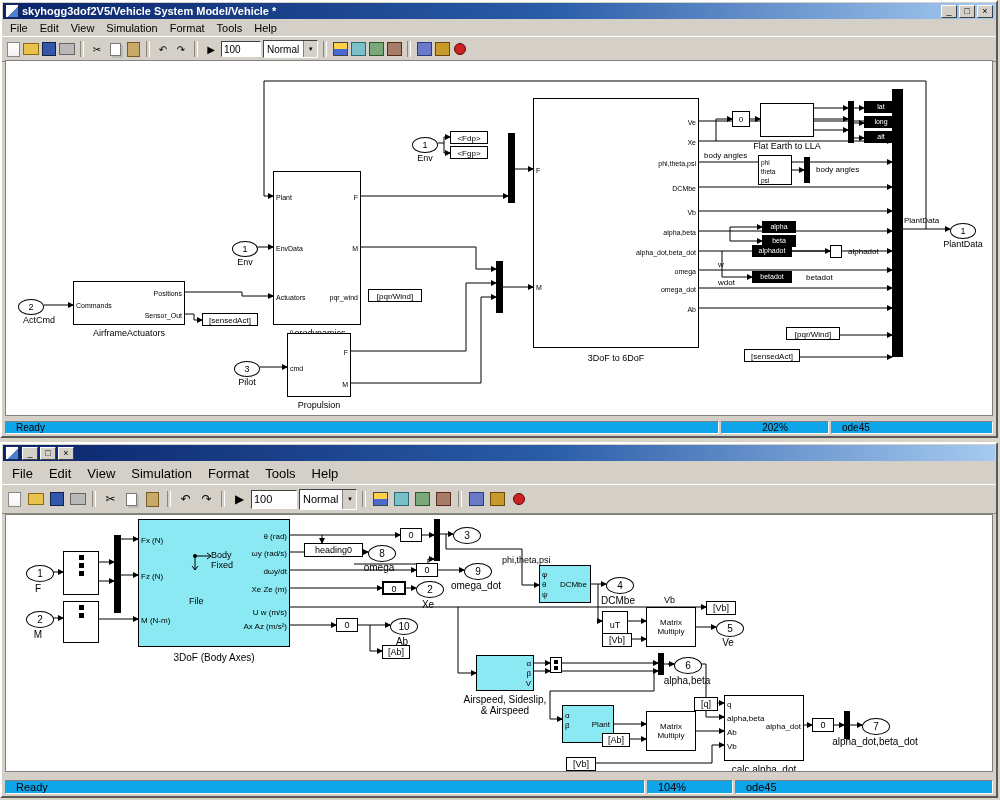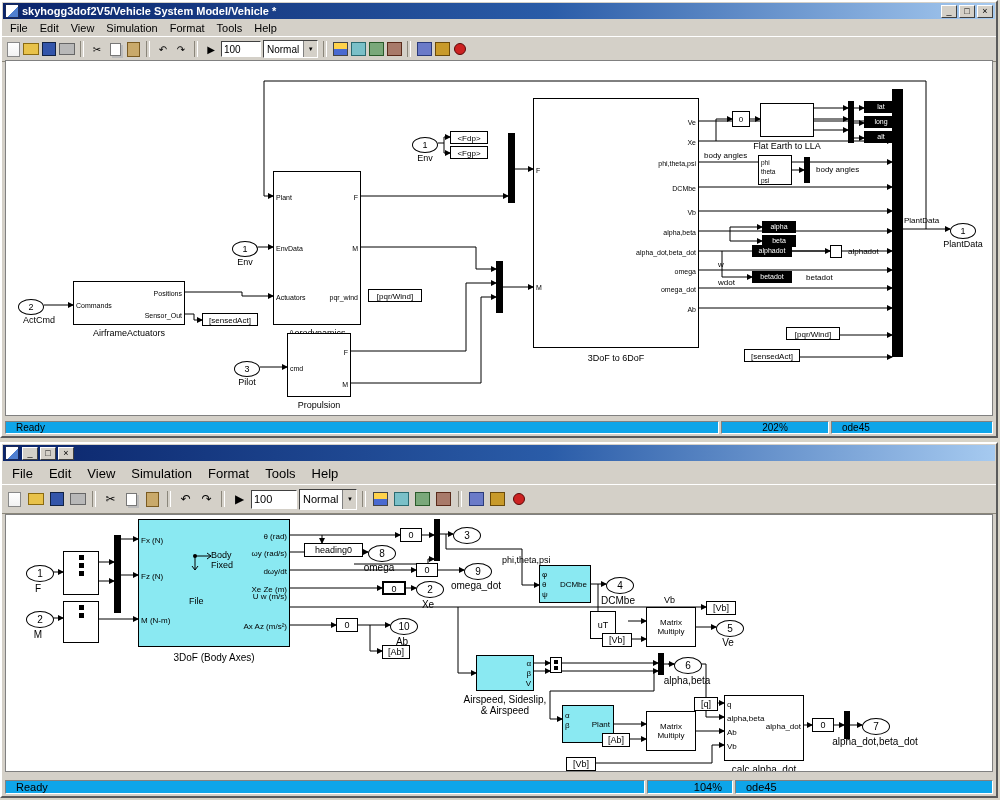--- a/index.html
+++ b/index.html
@@ -442,21 +442,21 @@
     <div class="mux" style="left:108px;top:20px;width:7px;height:78px"></div>
 
     <div class="cblk" style="left:132px;top:4px;width:152px;height:128px">
       <span class="pl" style="top:20px">Fx (N)</span>
       <span class="pl" style="top:56px">Fz (N)</span>
       <span class="pl" style="top:100px">M (N-m)</span>
       <span class="pr" style="top:16px">θ (rad)</span>
       <span class="pr" style="top:33px">ωy (rad/s)</span>
       <span class="pr" style="top:51px">dωy/dt</span>
       <span class="pr" style="top:69px">Xe Ze (m)</span>
-      <span class="pr" style="top:76px">U w (m/s)</span>
+      <span class="pr" style="top:92px">U w (m/s)</span>
       <span class="pr" style="top:106px">Ax Az (m/s²)</span>
       <svg width="24" height="24" style="position:absolute;left:52px;top:30px">
         <g stroke="#000" fill="none">
             <line x1="4" y1="6" x2="4" y2="20"></line>
             <line x1="4" y1="6" x2="20" y2="6"></line>
             <line x1="20" y1="6" x2="16" y2="3"></line>
             <line x1="20" y1="6" x2="16" y2="9"></line>
             <line x1="4" y1="20" x2="1" y2="16"></line>
             <line x1="4" y1="20" x2="7" y2="16"></line>
           </g>
@@ -490,21 +490,21 @@
     <span class="wtext" style="left:496px;top:40px">phi,theta,psi</span>
     <div class="cblk" style="left:533px;top:50px;width:52px;height:38px">
       <span class="pl p6" style="top:8px">φ</span>
       <span class="pl p6" style="top:18px">θ</span>
       <span class="pl p6" style="top:28px">ψ</span>
       <span class="bname">DCMbe</span>
     </div>
     <div class="oval" style="left:600px;top:62px">4</div>
     <span class="blabel" style="left:586px;top:80px;width:52px">DCMbe</span>
 
-    <div class="blk" style="left:584px;top:96px;width:26px;height:28px">
+    <div class="blk" style="left:596px;top:96px;width:26px;height:28px">
       <span class="bcenter">uT</span>
     </div>
     <div class="blk" style="left:640px;top:92px;width:50px;height:40px">
       <span class="mmtxt">
           <span>Matrix</span>
           <span>Multiply</span>
         </span>
     </div>
     <div class="tag" style="left:596px;top:118px;width:30px">[Vb]</div>
     <div class="oval" style="left:710px;top:105px">5</div>
@@ -549,16 +549,16 @@
     <div class="tag" style="left:688px;top:182px;width:24px">[q]</div>
     <div class="tag" style="left:560px;top:242px;width:30px">[Vb]</div>
     <div class="tag" style="left:806px;top:203px;width:22px">0</div>
     <div class="mux" style="left:838px;top:196px;width:6px;height:28px"></div>
     <div class="oval" style="left:856px;top:203px">7</div>
     <span class="blabel" style="left:796px;top:221px;width:146px">alpha_dot,beta_dot</span>
   </div>
 
   <div class="statusbar">
     <span class="sp grow">Ready</span>
-    <span class="sp" style="width:64px;text-align:right">104%</span>
+    <span class="sp" style="width:64px;text-align:left">104%</span>
     <span class="sp" style="width:236px">ode45</span>
   </div>
 </div>
 
 </body></html>

